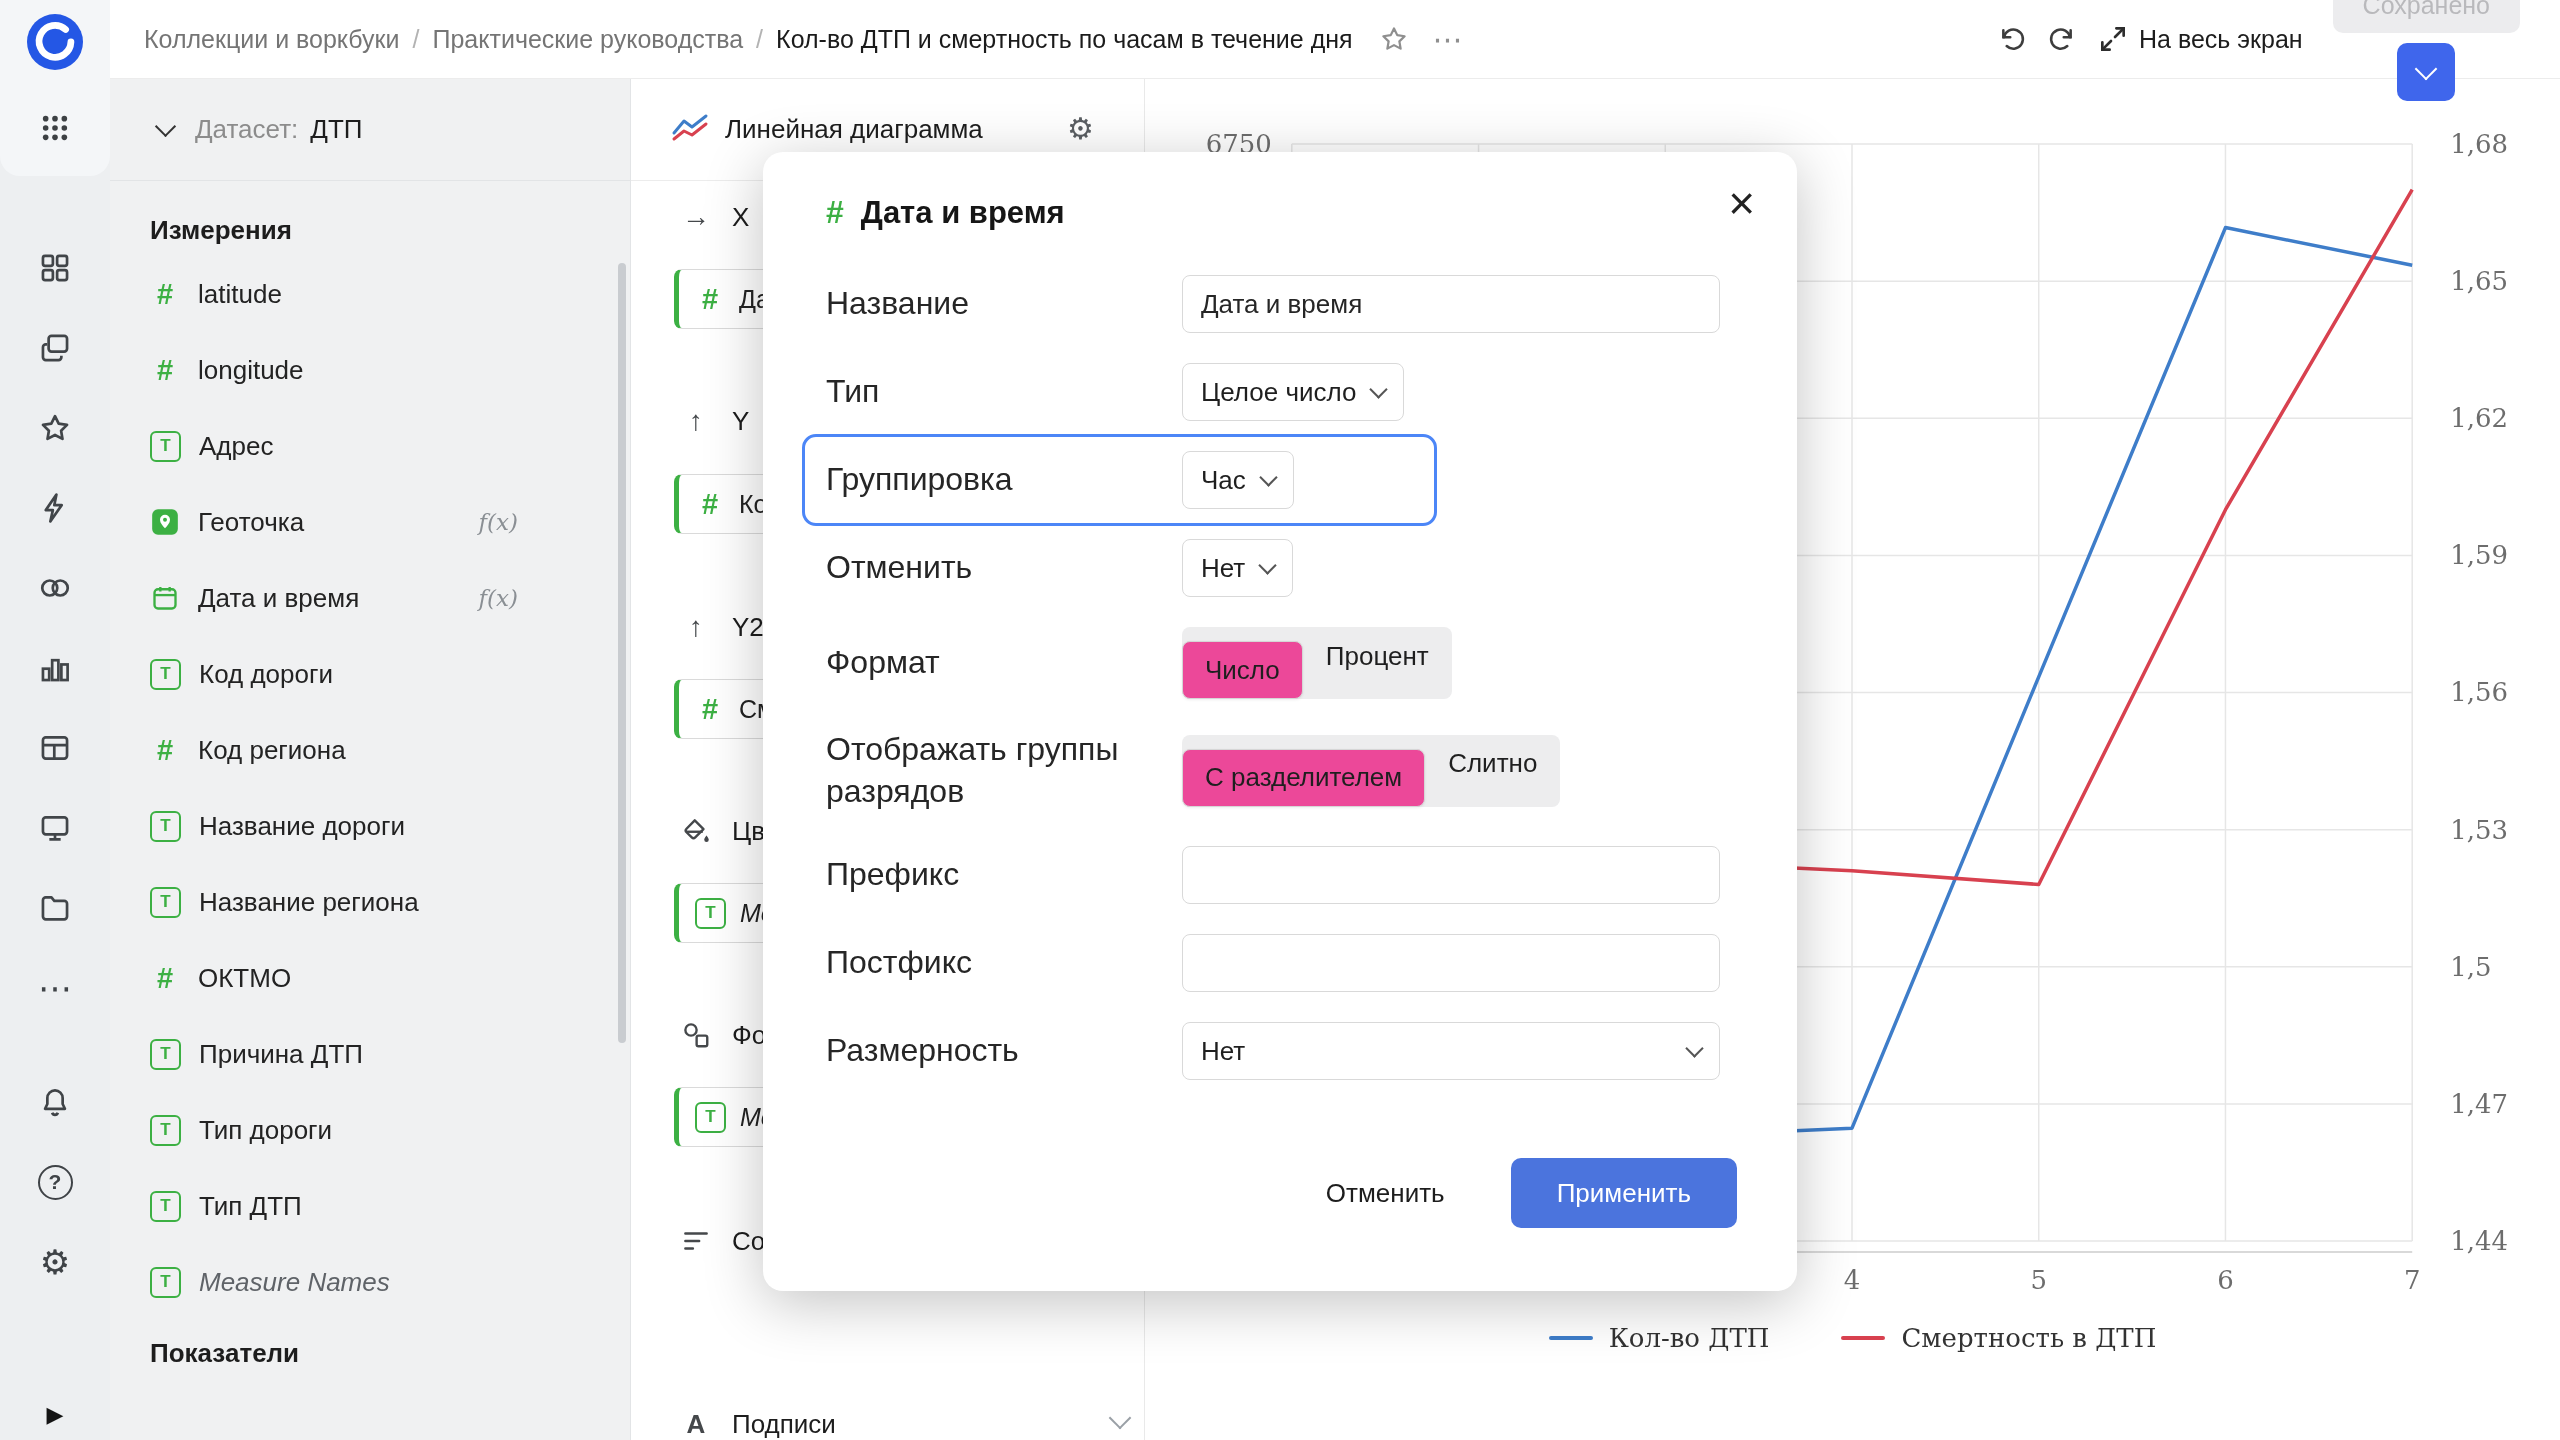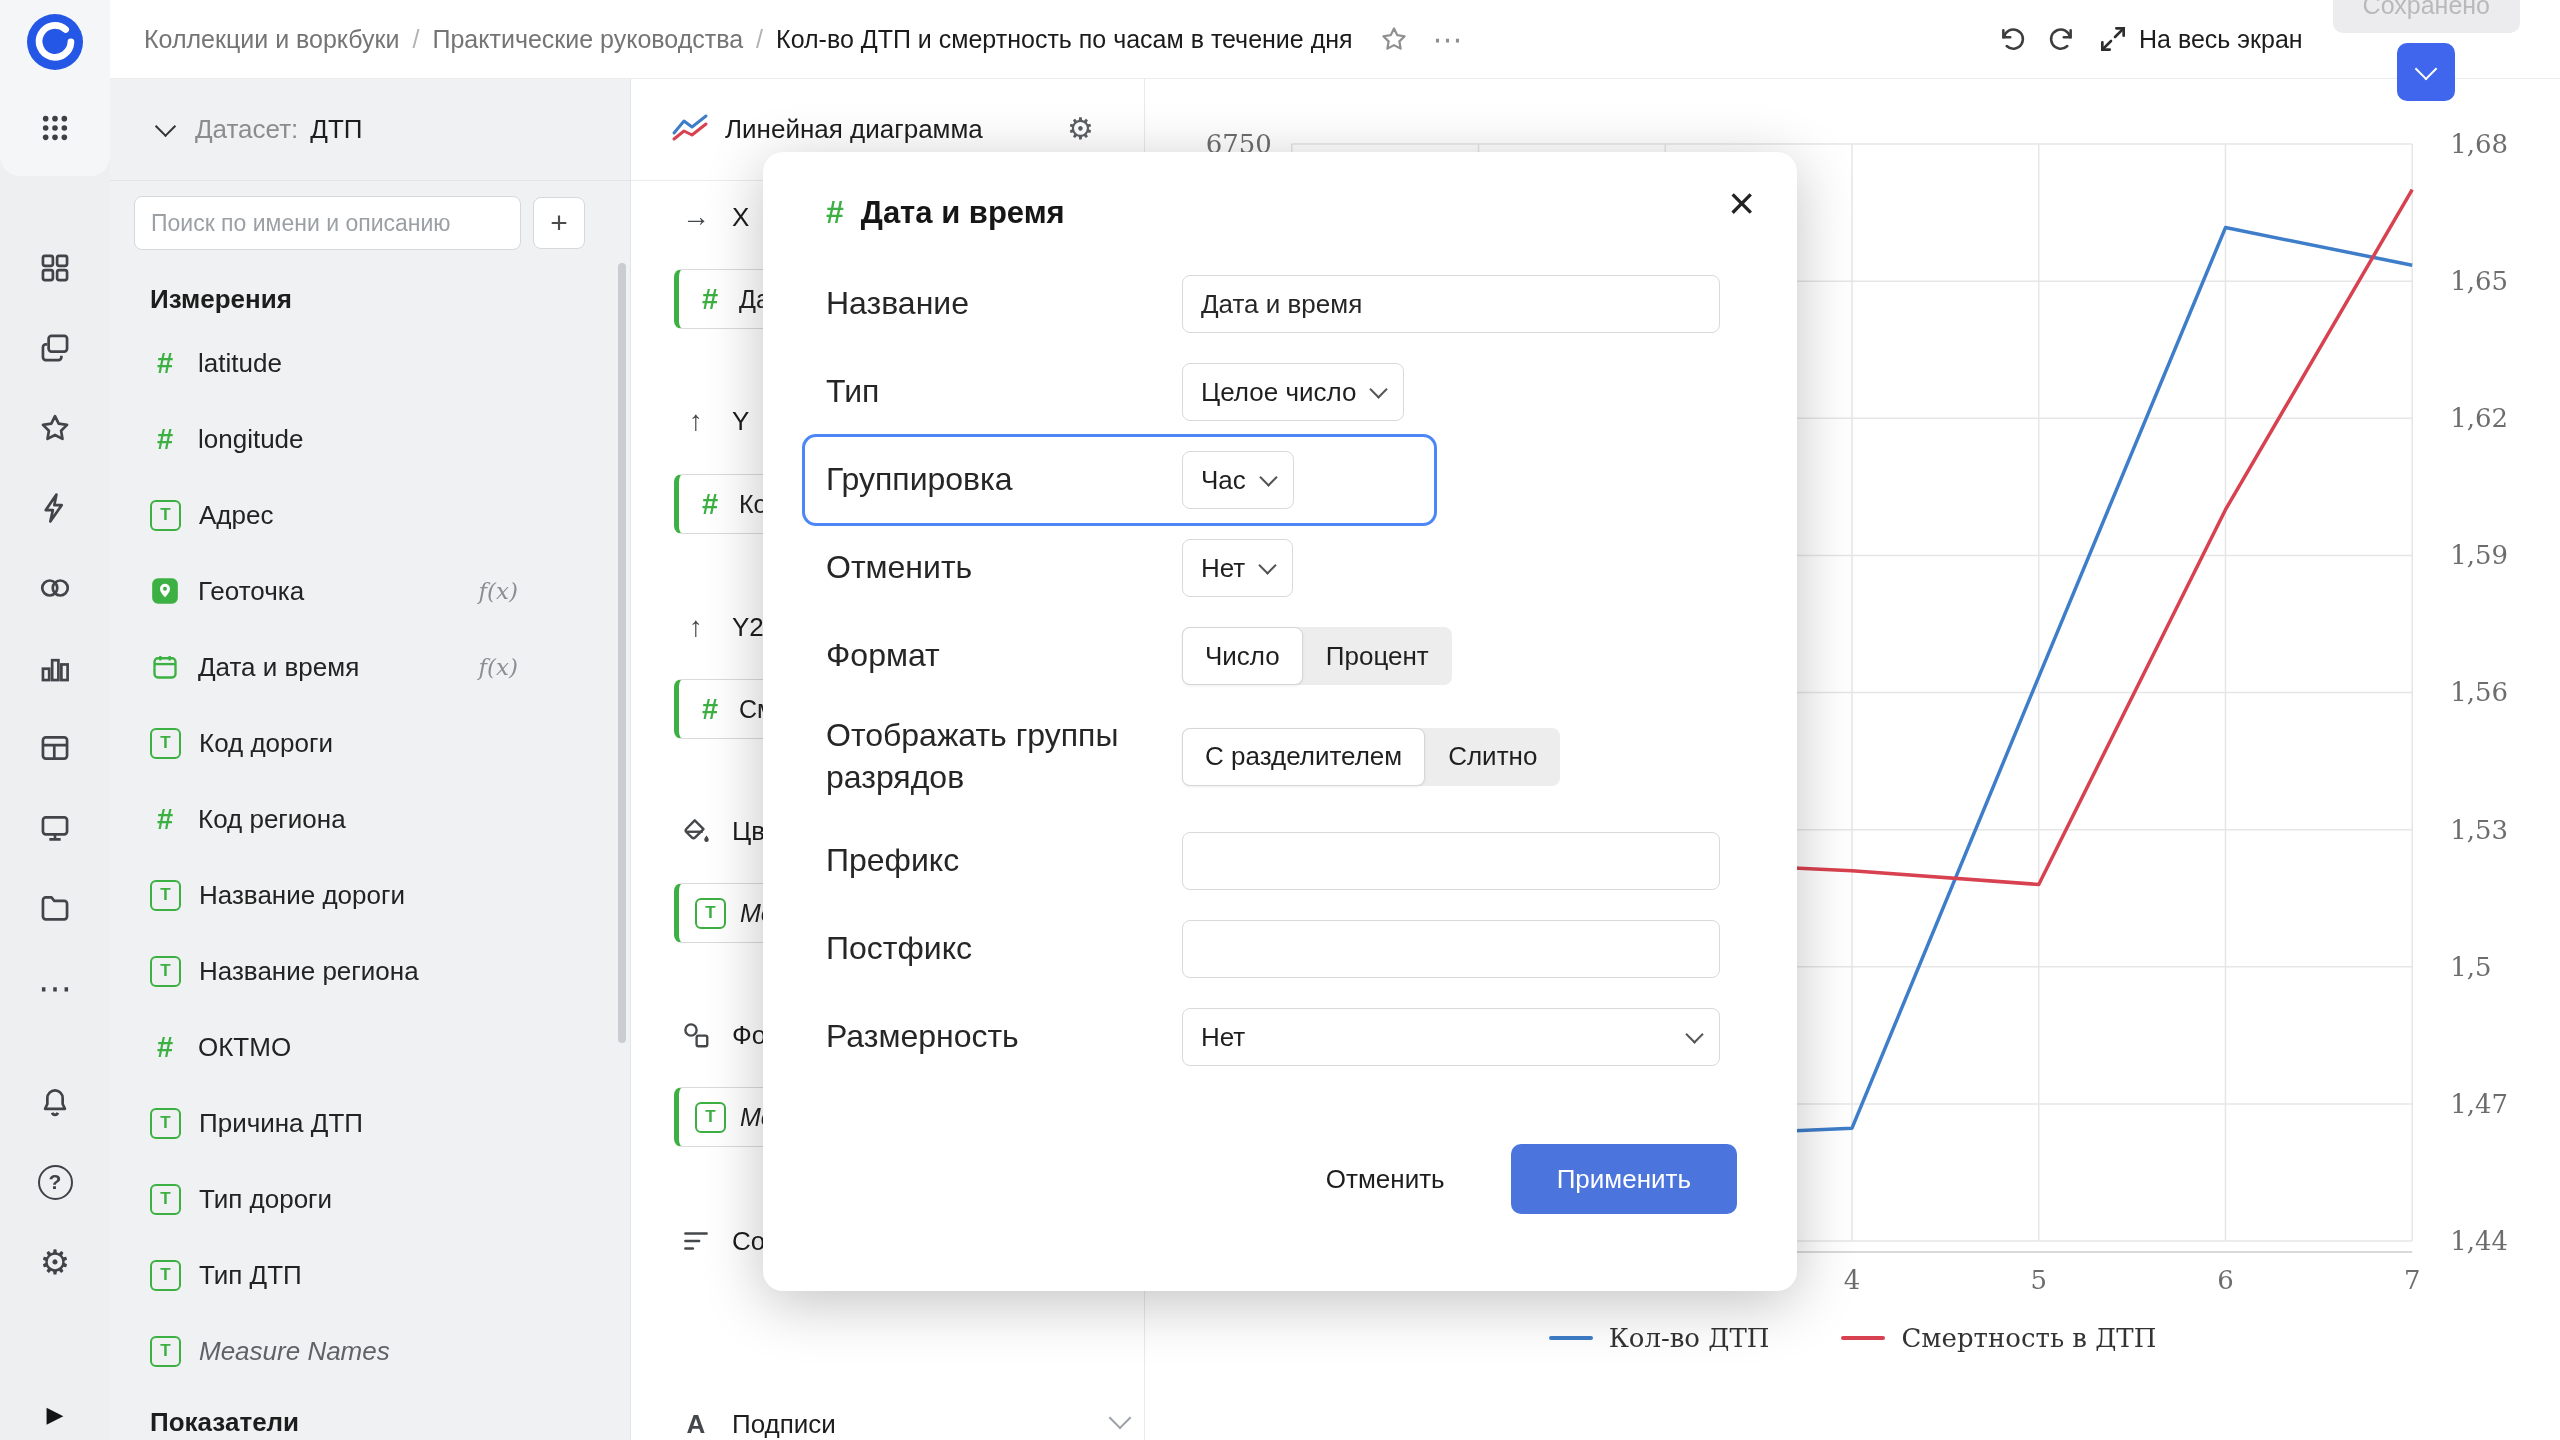--- a/index.html
+++ b/index.html
@@ -112,21 +112,21 @@
          font-size:26px;font-family:inherit;color:#262626;padding:0 18px;outline:none;background:#fff;}
   .mdrop{height:58px;display:inline-flex;align-items:center;gap:16px;border:1px solid #d9d9d9;border-radius:8px;
          background:#fff;font-size:26px;font-family:inherit;color:#1f1f1f;padding:0 18px;cursor:pointer;}
   .mdrop .chev{margin-top:-5px;}
   .mdrop.wide{width:538px;box-sizing:border-box;justify-content:space-between;}
   .mrow.focus::before{content:"";position:absolute;left:-24px;right:300px;top:-17px;bottom:-17px;
                       border:3px solid var(--focus-ring,#4c86f7);border-radius:14px;pointer-events:none;}
   .seg{display:inline-flex;background:#ededee;border-radius:8px;}
   .seg-opt{height:58px;padding:0 22px;display:flex;align-items:center;font-size:26px;color:#1f1f1f;
            border:1px solid transparent;border-radius:8px;box-sizing:border-box;cursor:pointer;}
-  .seg-opt.sel{background:#ffffff;border-color:#d6d6d6;box-shadow:0 1px 3px rgba(0,0,0,.07);}
+  .seg-opt.sel{background:#ec4899;border-color:#d6d6d6;box-shadow:0 1px 3px rgba(0,0,0,.07);margin-top:14px;}
   .m-foot{display:flex;justify-content:flex-end;align-items:center;gap:60px;margin-top:78px;}
   .btn-ghost{background:none;border:none;font-size:26px;font-family:inherit;color:#1d1d1d;cursor:pointer;padding:0 6px;}
   .btn-primary{height:70px;padding:0 46px;border:none;border-radius:10px;background:var(--accent-blue,#4b74dd);
                color:#fff;font-size:26px;font-family:inherit;cursor:pointer;}
 </style>
 </head>
 <body>
 
 <div class="app">
 
@@ -275,24 +275,20 @@
     </div>
   </header>
 
   <div class="content">
 
     <section class="dataset-panel">
       <div class="ds-head">
         <span class="ds-chev"></span>
         <span class="ds-label">Датасет:</span>
         <span class="ds-name">ДТП</span>
-      </div>
-      <div class="ds-search">
-        <input class="ds-input" placeholder="Поиск по имени и описанию" style="">
-        <button class="ds-add">+</button>
       </div>
       <div class="ds-sec">Измерения</div>
       <div>
           <div class="frow">
             <span class="fi hash">#</span>
             <span class="flabel">latitude</span>
           </div>
           <div class="frow">
             <span class="fi hash">#</span>
             <span class="flabel">longitude</span>

